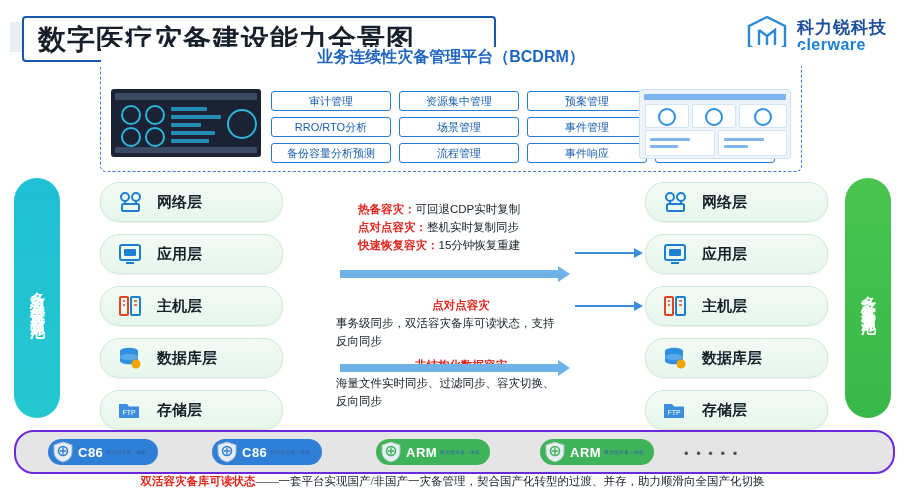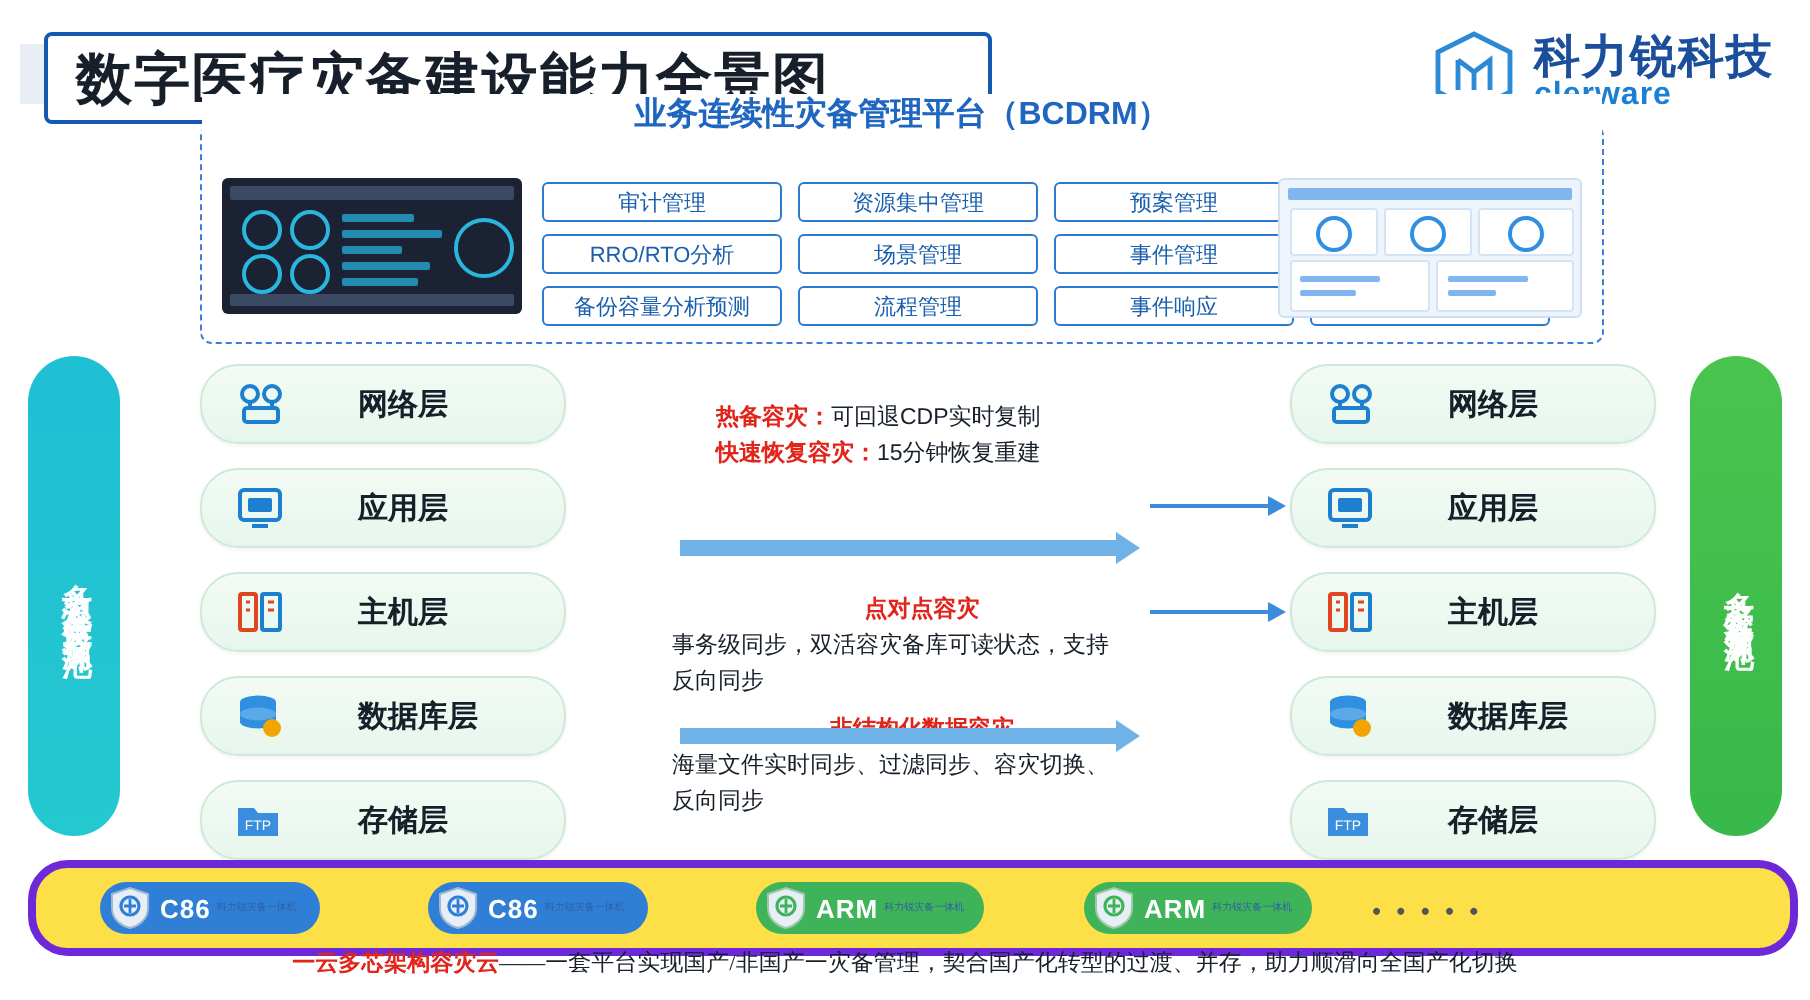--- a/index.html
+++ b/index.html
@@ -7,21 +7,21 @@
   .page{position:absolute;inset:0;}
 
   
   .title-bar{position:absolute;left:22px;top:16px;width:470px;height:42px;border:2px solid #1558b0;border-radius:4px;background:#fff;}
   .title-bar .txt{position:absolute;left:14px;top:3px;font-size:28px;font-weight:bold;color:#17202a;letter-spacing:1px;white-space:nowrap;}
   .title-accent{position:absolute;left:10px;top:22px;width:18px;height:30px;background:#e9eef6;}
 
   .logo{position:absolute;right:18px;top:14px;display:flex;align-items:center;gap:8px;}
   .logo-mark{width:44px;height:44px;position:relative;}
   .logo-txt{line-height:1.05;}
-  .logo-cn{font-size:23px;font-weight:bold;color:#1b4f9c;letter-spacing:1px;}
+  .logo-cn{font-size:17px;font-weight:bold;color:#1b4f9c;letter-spacing:1px;}
   .logo-en{font-size:16px;font-weight:bold;color:#1b7fd4;letter-spacing:.5px;}
 
   
   .platform{position:absolute;left:100px;top:62px;width:700px;height:108px;border:1px dashed #3b7fd4;border-radius:6px;background:#ffffff;}
   .platform-title{position:absolute;left:0;right:0;top:-16px;text-align:center;font-size:16px;font-weight:bold;color:#1f66c1;background:#fff;}
   .platform-title span{background:#fff;padding:0 8px;}
 
   .screenshot{position:absolute;top:26px;width:150px;height:68px;border-radius:3px;overflow:hidden;}
   .shot-left{left:10px;background:#1b2233;}
   .shot-right{right:10px;background:#eef4fb;border:1px solid #cfe0f2;}
@@ -35,40 +35,40 @@
   .btn-grid{position:absolute;left:170px;top:28px;display:grid;grid-template-columns:repeat(4,120px);grid-auto-rows:20px;gap:6px 8px;}
   .pbtn{border:1px solid #2a7ad1;border-radius:3px;color:#1a5fae;font-size:11px;display:flex;align-items:center;justify-content:center;background:#fff;white-space:nowrap;}
 
   
   .side{position:absolute;top:178px;width:46px;height:240px;border-radius:23px;display:flex;align-items:center;justify-content:center;}
   .side .vtxt{writing-mode:vertical-rl;font-size:15px;font-weight:bold;letter-spacing:4px;color:#fff;}
   .side-left{left:14px;background:linear-gradient(180deg,#1fbfd4,#24c8cf);}
   .side-right{right:14px;background:linear-gradient(180deg,#49c44f,#38b84a);}
 
   
-  .pill{position:absolute;width:165px;height:38px;border-radius:19px;background:linear-gradient(180deg,#f2fbf5,#e7f6ec);border:1px solid #cfe9d8;display:flex;align-items:center;padding-left:16px;box-shadow:0 1px 2px rgba(0,0,0,.06);gap:22px;}
+  .pill{position:absolute;width:165px;height:38px;border-radius:19px;background:linear-gradient(180deg,#f2fbf5,#e7f6ec);border:1px solid #cfe9d8;display:flex;align-items:center;padding-left:16px;box-shadow:0 1px 2px rgba(0,0,0,.06);}
   .pill .lbl{font-size:15px;font-weight:bold;color:#17202a;margin-left:14px;white-space:nowrap;}
   .pill .ic{width:26px;height:24px;position:relative;flex:none;}
   .col-left{left:100px;}
   .col-right{left:645px;}
 
   
   .mid-text{position:absolute;font-size:11.5px;line-height:18px;}
   .red{color:#e1251b;font-weight:bold;}
   .dark{color:#17202a;}
 
   .arrow{position:absolute;height:0;}
   .arrow .line{position:absolute;left:0;top:0;height:8px;background:#6fb2e8;}
   .arrow .head{position:absolute;top:-4px;width:0;height:0;border-top:8px solid transparent;border-bottom:8px solid transparent;border-left:12px solid #6fb2e8;}
 
   .thinarrow{position:absolute;height:2px;background:#3d8bdc;}
   .thinarrow:after{content:"";position:absolute;right:-8px;top:-4px;border-top:5px solid transparent;border-bottom:5px solid transparent;border-left:9px solid #3d8bdc;}
 
   
-  .chipbar{position:absolute;left:14px;top:430px;width:877px;height:40px;border:4px solid #6d28d9;border-radius:20px;background:#fde047;}
+  .chipbar{position:absolute;left:14px;top:430px;width:877px;height:40px;border:2px solid #6d28d9;border-radius:20px;background:#e5e5e5;}
   .chip{position:absolute;top:7px;height:26px;border-radius:13px;display:flex;align-items:center;padding:0 6px 0 4px;}
   .chip .shield{width:22px;height:24px;position:relative;flex:none;}
   .chip .ctxt{font-size:13px;font-weight:bold;color:#fff;margin-left:4px;letter-spacing:.5px;}
   .chip .cside{font-size:5px;color:#2f5fa0;line-height:5px;margin-left:3px;white-space:nowrap;}
   .chip-blue{background:linear-gradient(90deg,#2f7fd6,#2f7fd6);}
   .chip-green{background:linear-gradient(90deg,#3fb35a,#3fb35a);}
   .dots{position:absolute;top:14px;font-size:13px;color:#555;letter-spacing:2px;}
 
   .footer{position:absolute;left:0;right:0;top:474px;text-align:center;font-size:11.5px;}
   .footer .r{color:#e1251b;font-weight:bold;}
@@ -256,20 +256,21 @@
       <svg width="26" height="24" viewBox="0 0 26 24">
           <path d="M2 6h8l2 2.5h10V20H2z" fill="#3b8ede"></path>
           <text x="12" y="17" font-size="7" fill="#fff" text-anchor="middle" font-family="Liberation Sans">FTP</text>
         </svg>
     </span>
     <span class="lbl">存储层</span>
   </div>
 
   <div class="mid-text" style="left:358px;top:200px;width:230px;">
     <div><span class="red">热备容灾：</span><span class="dark">可回退CDP实时复制</span></div>
+    <div><span class="red">点对点容灾：</span><span class="dark">整机实时复制同步</span></div>
     <div><span class="red">快速恢复容灾：</span><span class="dark">15分钟恢复重建</span></div>
   </div>
 
   <div class="mid-text" style="left:336px;top:296px;width:250px;text-align:center;">
     <div class="red">点对点容灾</div>
     <div class="dark" style="white-space:pre-line;text-align:left;">事务级同步，双活容灾备库可读状态，支持
 反向同步</div>
   </div>
 
   <div class="mid-text" style="left:336px;top:356px;width:250px;text-align:center;">
@@ -331,16 +332,16 @@
             <path d="M11 7.5v7M8 11h6" stroke="#3fb35a" stroke-width="1.4"></path>
           </svg>
       </span>
       <span class="ctxt">ARM</span>
       <span class="cside">科力锐灾备一体机</span>
     </div>
     <div class="dots" style="left:668px;">• • • • •</div>
   </div>
 
   <div class="footer">
-    <span class="r">一云多芯架构容灾云</span><span class="b">——一套平台实现国产/非国产一灾备管理，契合国产化转型的过渡、并存，助力顺滑向全国产化切换</span>
+    <span class="r">双活容灾备库可读状态</span><span class="b">——一套平台实现国产/非国产一灾备管理，契合国产化转型的过渡、并存，助力顺滑向全国产化切换</span>
   </div>
 
 </div>
 
 </body></html>

